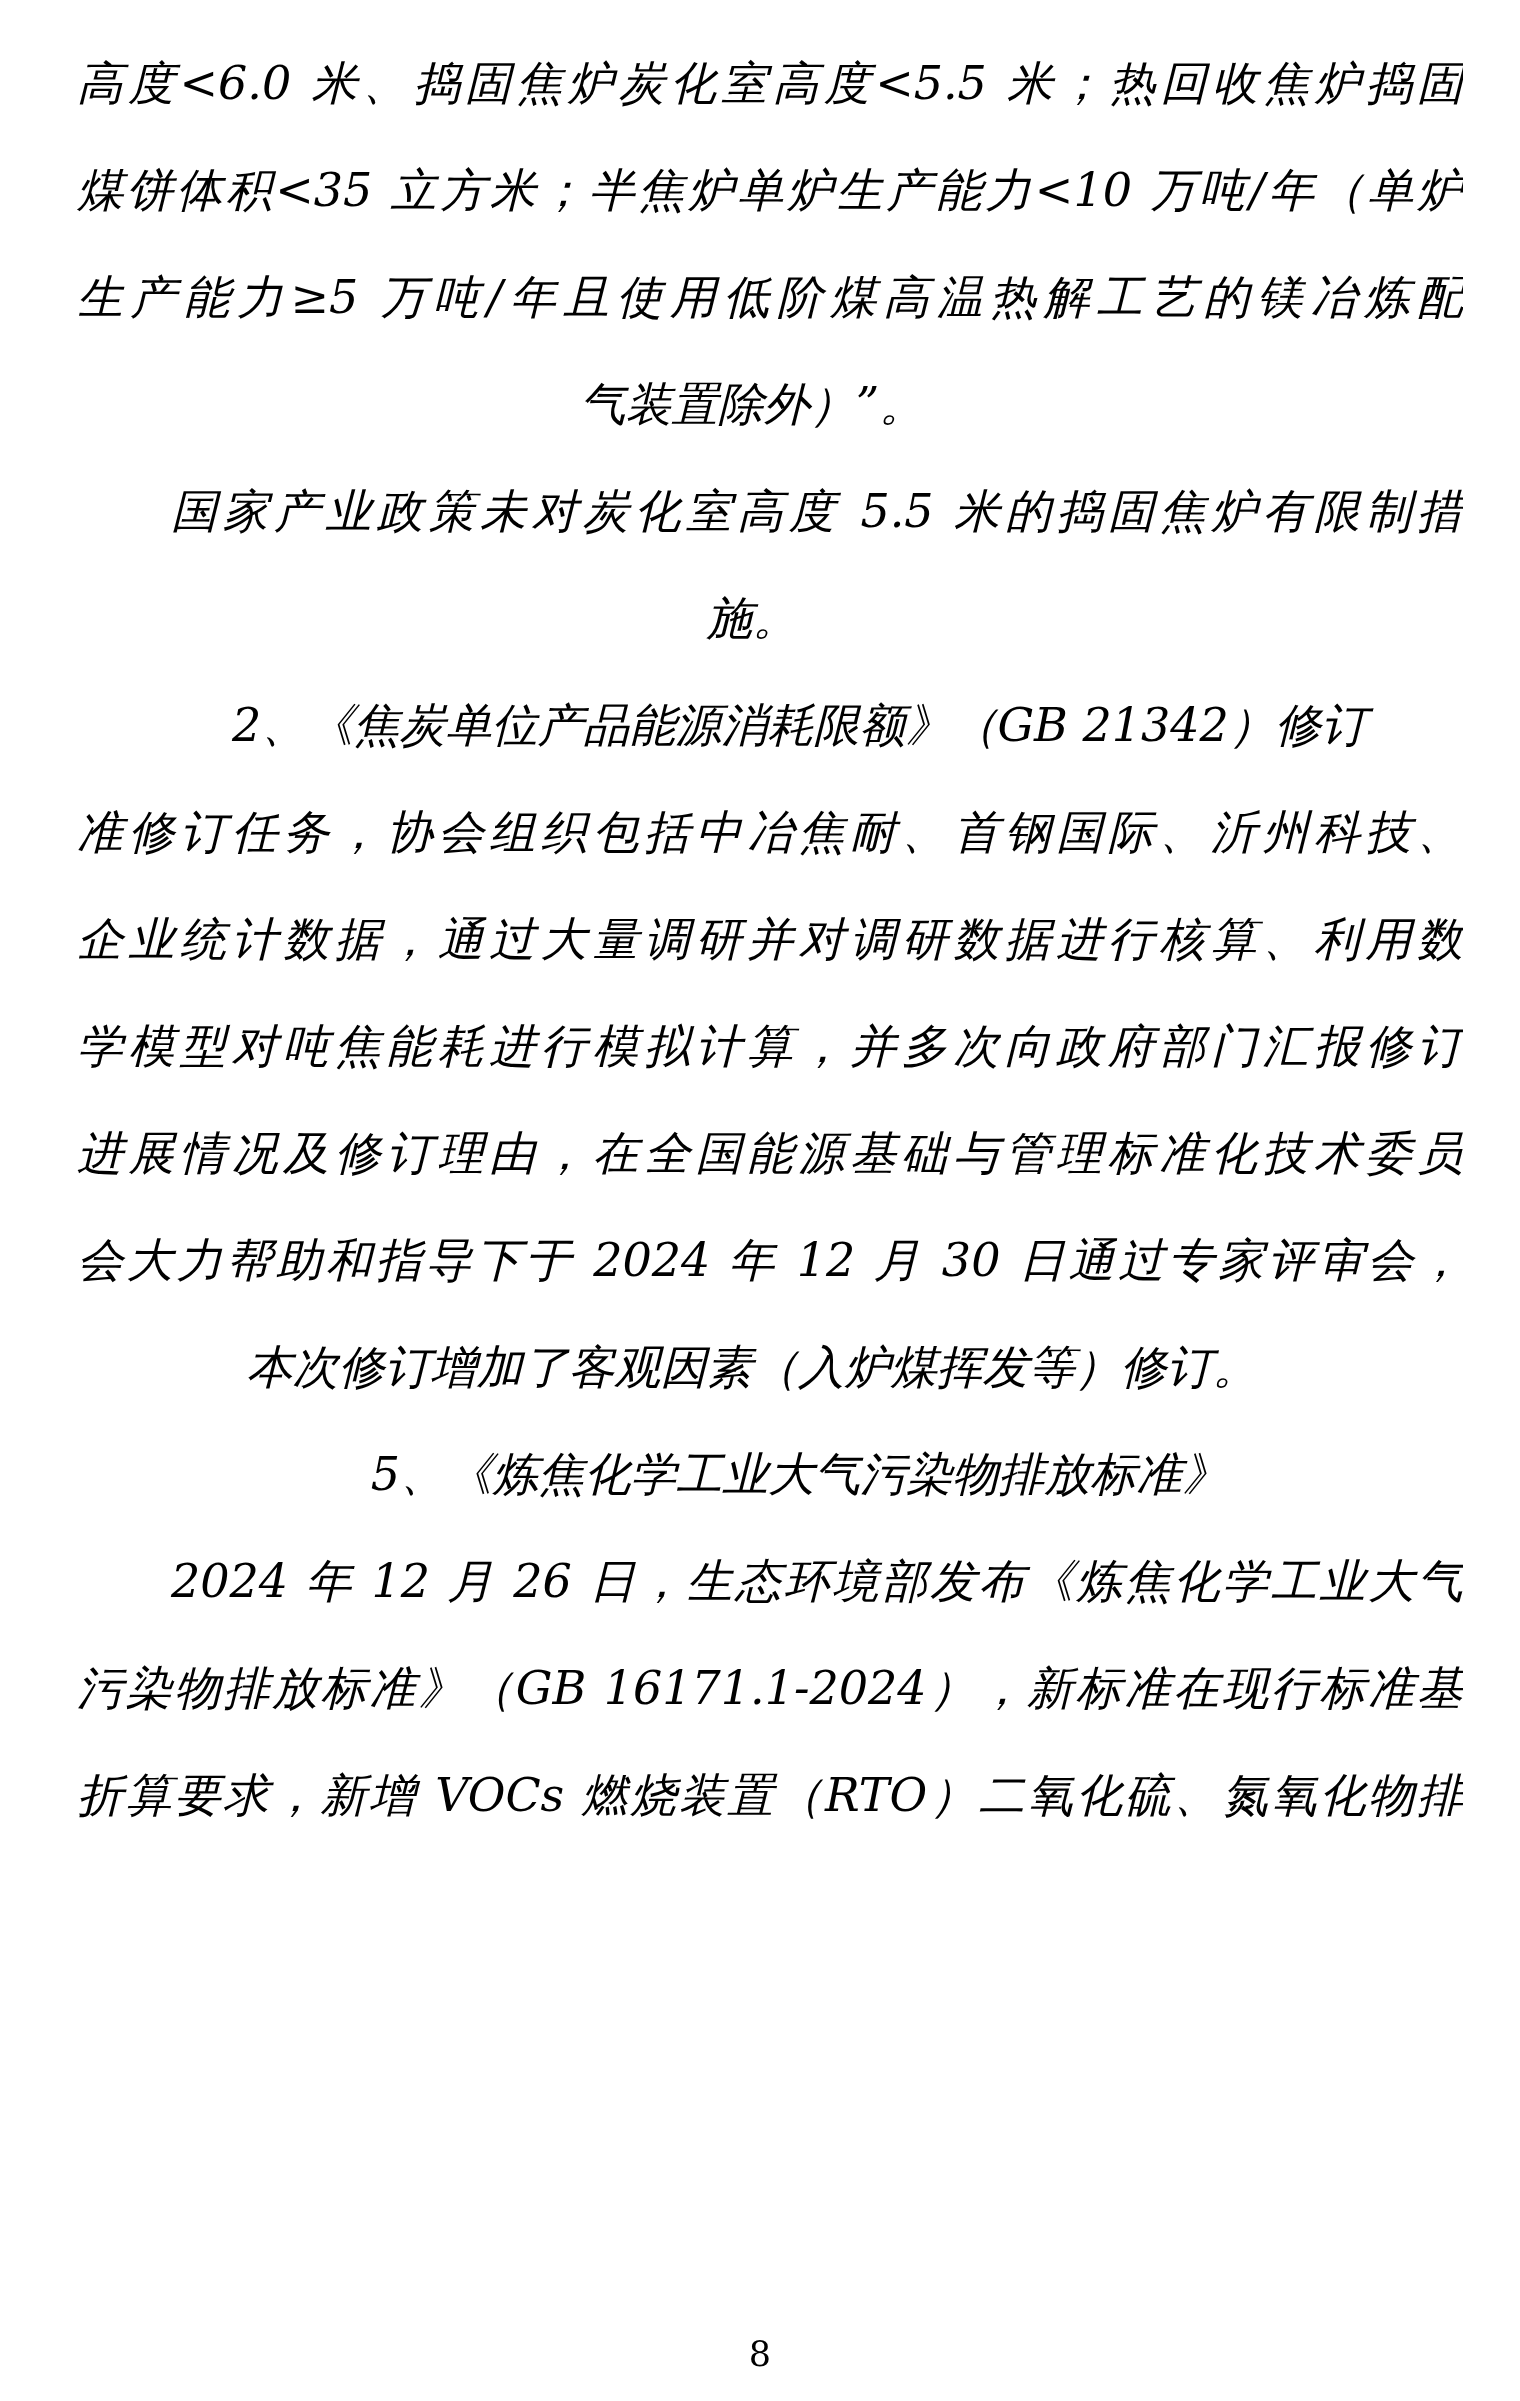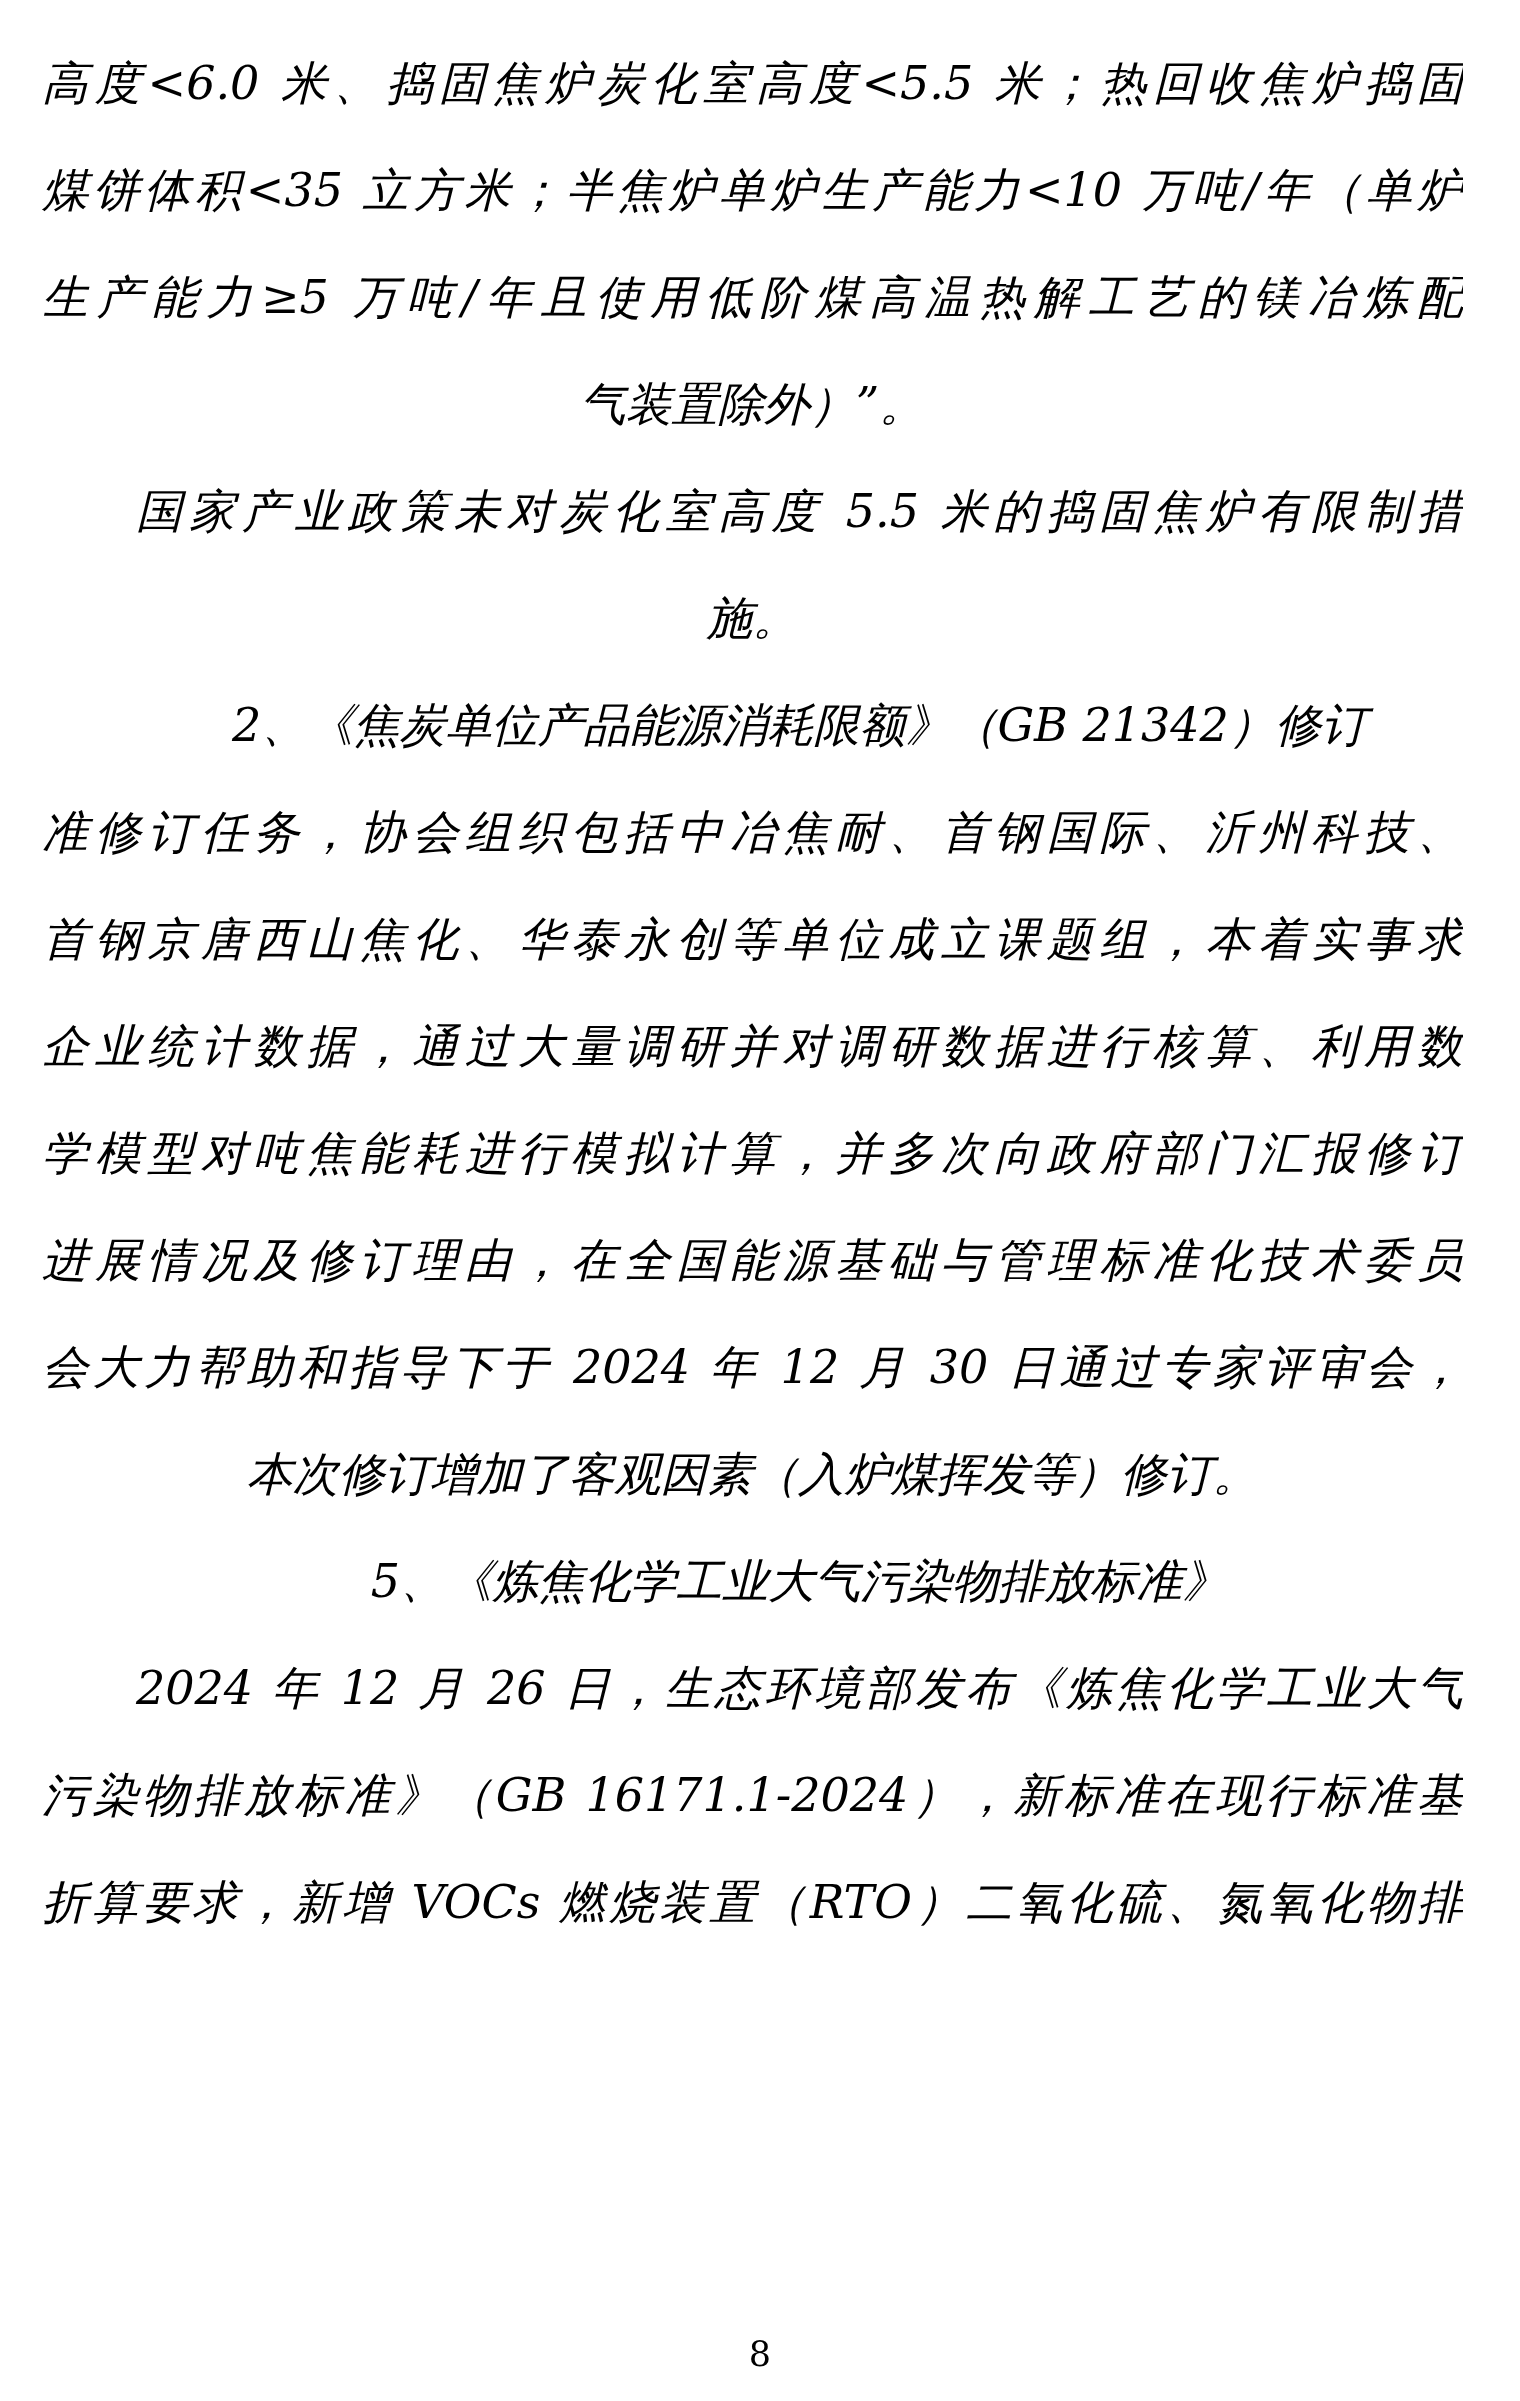--- a/index.html
+++ b/index.html
@@ -29,20 +29,21 @@
     height: 107px;
     overflow: hidden;
     text-align: center;
     white-space: nowrap;
   }
   .line.fill {
     white-space: normal;
     text-align: justify;
     text-align-last: justify;
     text-justify: inter-character;
+    margin-left: 35px;
   }
   .line.indent {
     text-indent: 94px;
   }
   .footer {
     position: absolute;
     top: 2332px;
     left: 0;
     width: 1520px;
     text-align: center;
@@ -58,21 +59,20 @@
 <div class="page">
   <div class="textblock">
     <div class="line fill">高度&lt;6.0 米、捣固焦炉炭化室高度&lt;5.5 米；热回收焦炉捣固</div>
     <div class="line fill">煤饼体积&lt;35 立方米；半焦炉单炉生产能力&lt;10 万吨/年（单炉</div>
     <div class="line fill">生产能力≥5 万吨/年且使用低阶煤高温热解工艺的镁冶炼配</div>
     <div class="line">气装置除外）”。</div>
     <div class="line indent fill">国家产业政策未对炭化室高度 5.5 米的捣固焦炉有限制措</div>
     <div class="line">施。</div>
     <div class="line indent">2、《焦炭单位产品能源消耗限额》（GB 21342）修订</div>
     <div class="line fill">准修订任务，协会组织包括中冶焦耐、首钢国际、沂州科技、</div>
-    <div class="line fill">首钢京唐西山焦化、华泰永创等单位成立课题组，本着实事求</div>
     <div class="line fill">企业统计数据，通过大量调研并对调研数据进行核算、利用数</div>
     <div class="line fill">学模型对吨焦能耗进行模拟计算，并多次向政府部门汇报修订</div>
     <div class="line fill">进展情况及修订理由，在全国能源基础与管理标准化技术委员</div>
     <div class="line fill">会大力帮助和指导下于 2024 年 12 月 30 日通过专家评审会，</div>
     <div class="line">本次修订增加了客观因素（入炉煤挥发等）修订。</div>
     <div class="line indent">5、《炼焦化学工业大气污染物排放标准》</div>
     <div class="line indent fill">2024 年 12 月 26 日，生态环境部发布《炼焦化学工业大气</div>
     <div class="line fill">污染物排放标准》（GB 16171.1-2024），新标准在现行标准基</div>
     <div class="line fill">折算要求，新增 VOCs 燃烧装置（RTO）二氧化硫、氮氧化物排</div>
   </div>

